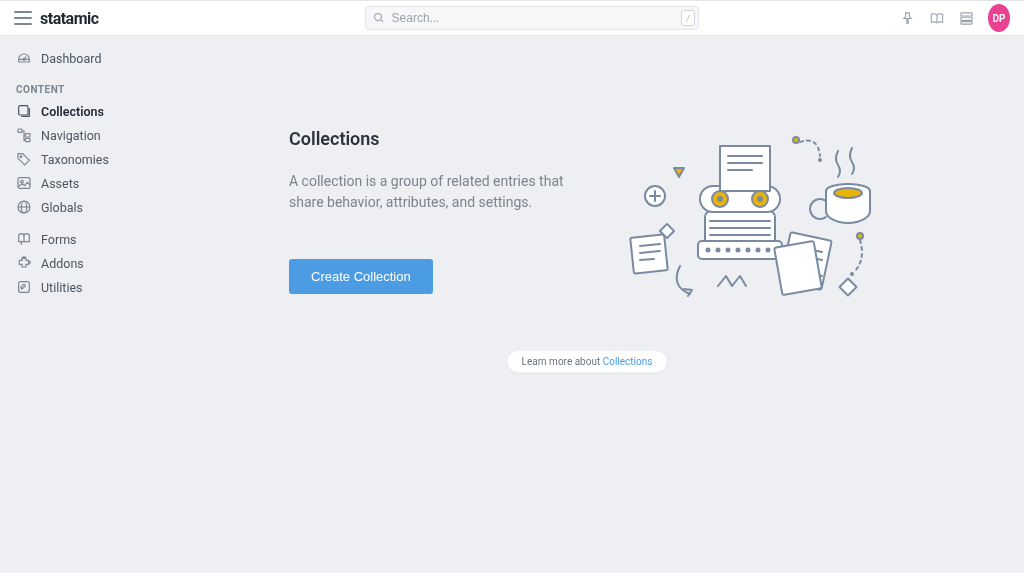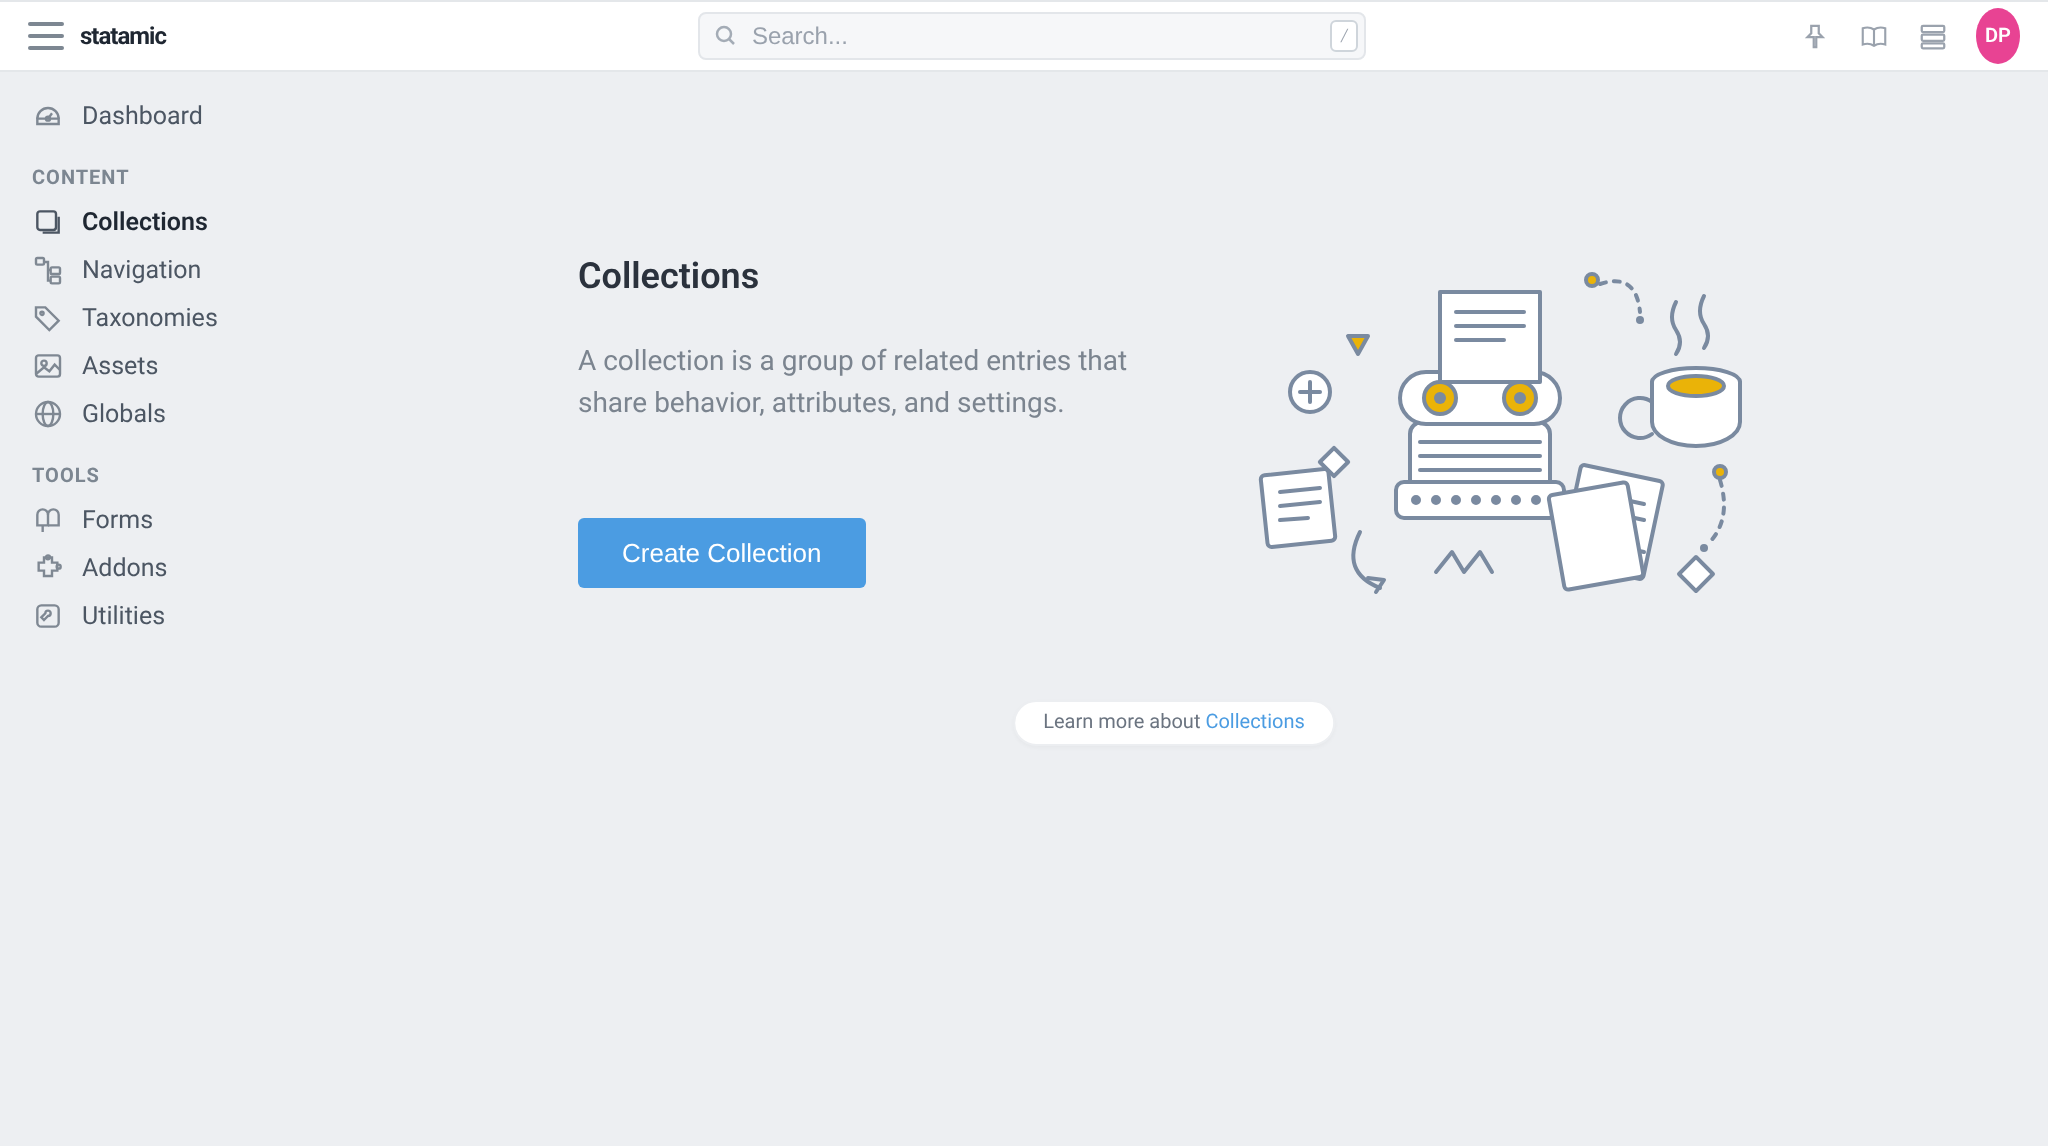--- a/index.html
+++ b/index.html
@@ -1,21 +1,21 @@
 <!DOCTYPE html>
 <html><head>
 <meta charset="utf-8">
 <style>
   * { box-sizing: border-box; margin: 0; padding: 0; }
   html, body { width: 1024px; height: 573px; font-family: -apple-system, BlinkMacSystemFont, "Segoe UI", Roboto, Helvetica, Arial, sans-serif; background: #edeff2; color: #2e3440; overflow: hidden; }
   
   .topbar { height: 36px; background: #fff; border-top: 1px solid #e4e7ea; border-bottom: 1px solid #e4e7ea; display: flex; align-items: center; padding: 0 14px; gap: 8px; }
   .hamburger { width: 18px; height: 14px; display: flex; flex-direction: column; justify-content: space-between; cursor: pointer; }
   .hamburger span { display: block; height: 2px; background: #7d8792; border-radius: 1px; }
-  .brand { font-weight: 700; font-size: 12px; letter-spacing: -0.5px; color: #1f2732; user-select: none; }
+  .brand { font-weight: 700; font-size: 16px; letter-spacing: -0.5px; color: #1f2732; user-select: none; }
   .topbar-spacer { flex: 1; }
   .search-wrap { width: 334px; height: 24px; position: relative; margin-left: 258px; }
   .search { width: 100%; height: 100%; background: #f6f7f9; border: 1px solid #e3e6ea; border-radius: 4px; padding: 0 24px 0 26px; font-size: 12px; color: #5b6470; outline: none; }
   .search::placeholder { color: #9aa2ad; }
   .search-icon { position: absolute; left: 8px; top: 50%; transform: translateY(-50%); color: #a4acb6; }
   .kbd { position: absolute; right: 4px; top: 50%; transform: translateY(-50%); width: 14px; height: 16px; border: 1px solid #cfd5db; border-radius: 3px; font-size: 10px; color: #9aa2ad; display: flex; align-items: center; justify-content: center; font-style: italic; font-family: Georgia, serif; background: #fff; }
   .top-icons { display: flex; align-items: center; gap: 14px; margin-left: auto; }
   .top-ico { color: #9aa2ad; cursor: pointer; display: flex; }
   .avatar { width: 22px; height: 28px; border-radius: 50%; background: #e84393; color: #fff; font-size: 10px; font-weight: 600; display: flex; align-items: center; justify-content: center; cursor: pointer; }
   
@@ -147,21 +147,20 @@
               <ellipse cx="12" cy="12" rx="4" ry="9"></ellipse>
               <line x1="3" y1="12" x2="21" y2="12"></line>
             </svg>
         </span>
         <span>Globals</span>
       </div>
     </div>
 
 
     <div class="nav-section">
-      <div class="nav-heading">TOOLS</div>
       <div class="nav-item">
         <span class="ico">
           <svg width="16" height="16" viewBox="0 0 24 24" fill="none" stroke="currentColor" stroke-width="1.8">
               <path d="M4 8a4 4 0 0 1 8 0v8H4z"></path>
               <path d="M12 8a4 4 0 0 1 8 0v8h-8"></path>
               <line x1="8" y1="16" x2="8" y2="21"></line>
             </svg>
         </span>
         <span>Forms</span>
       </div>

